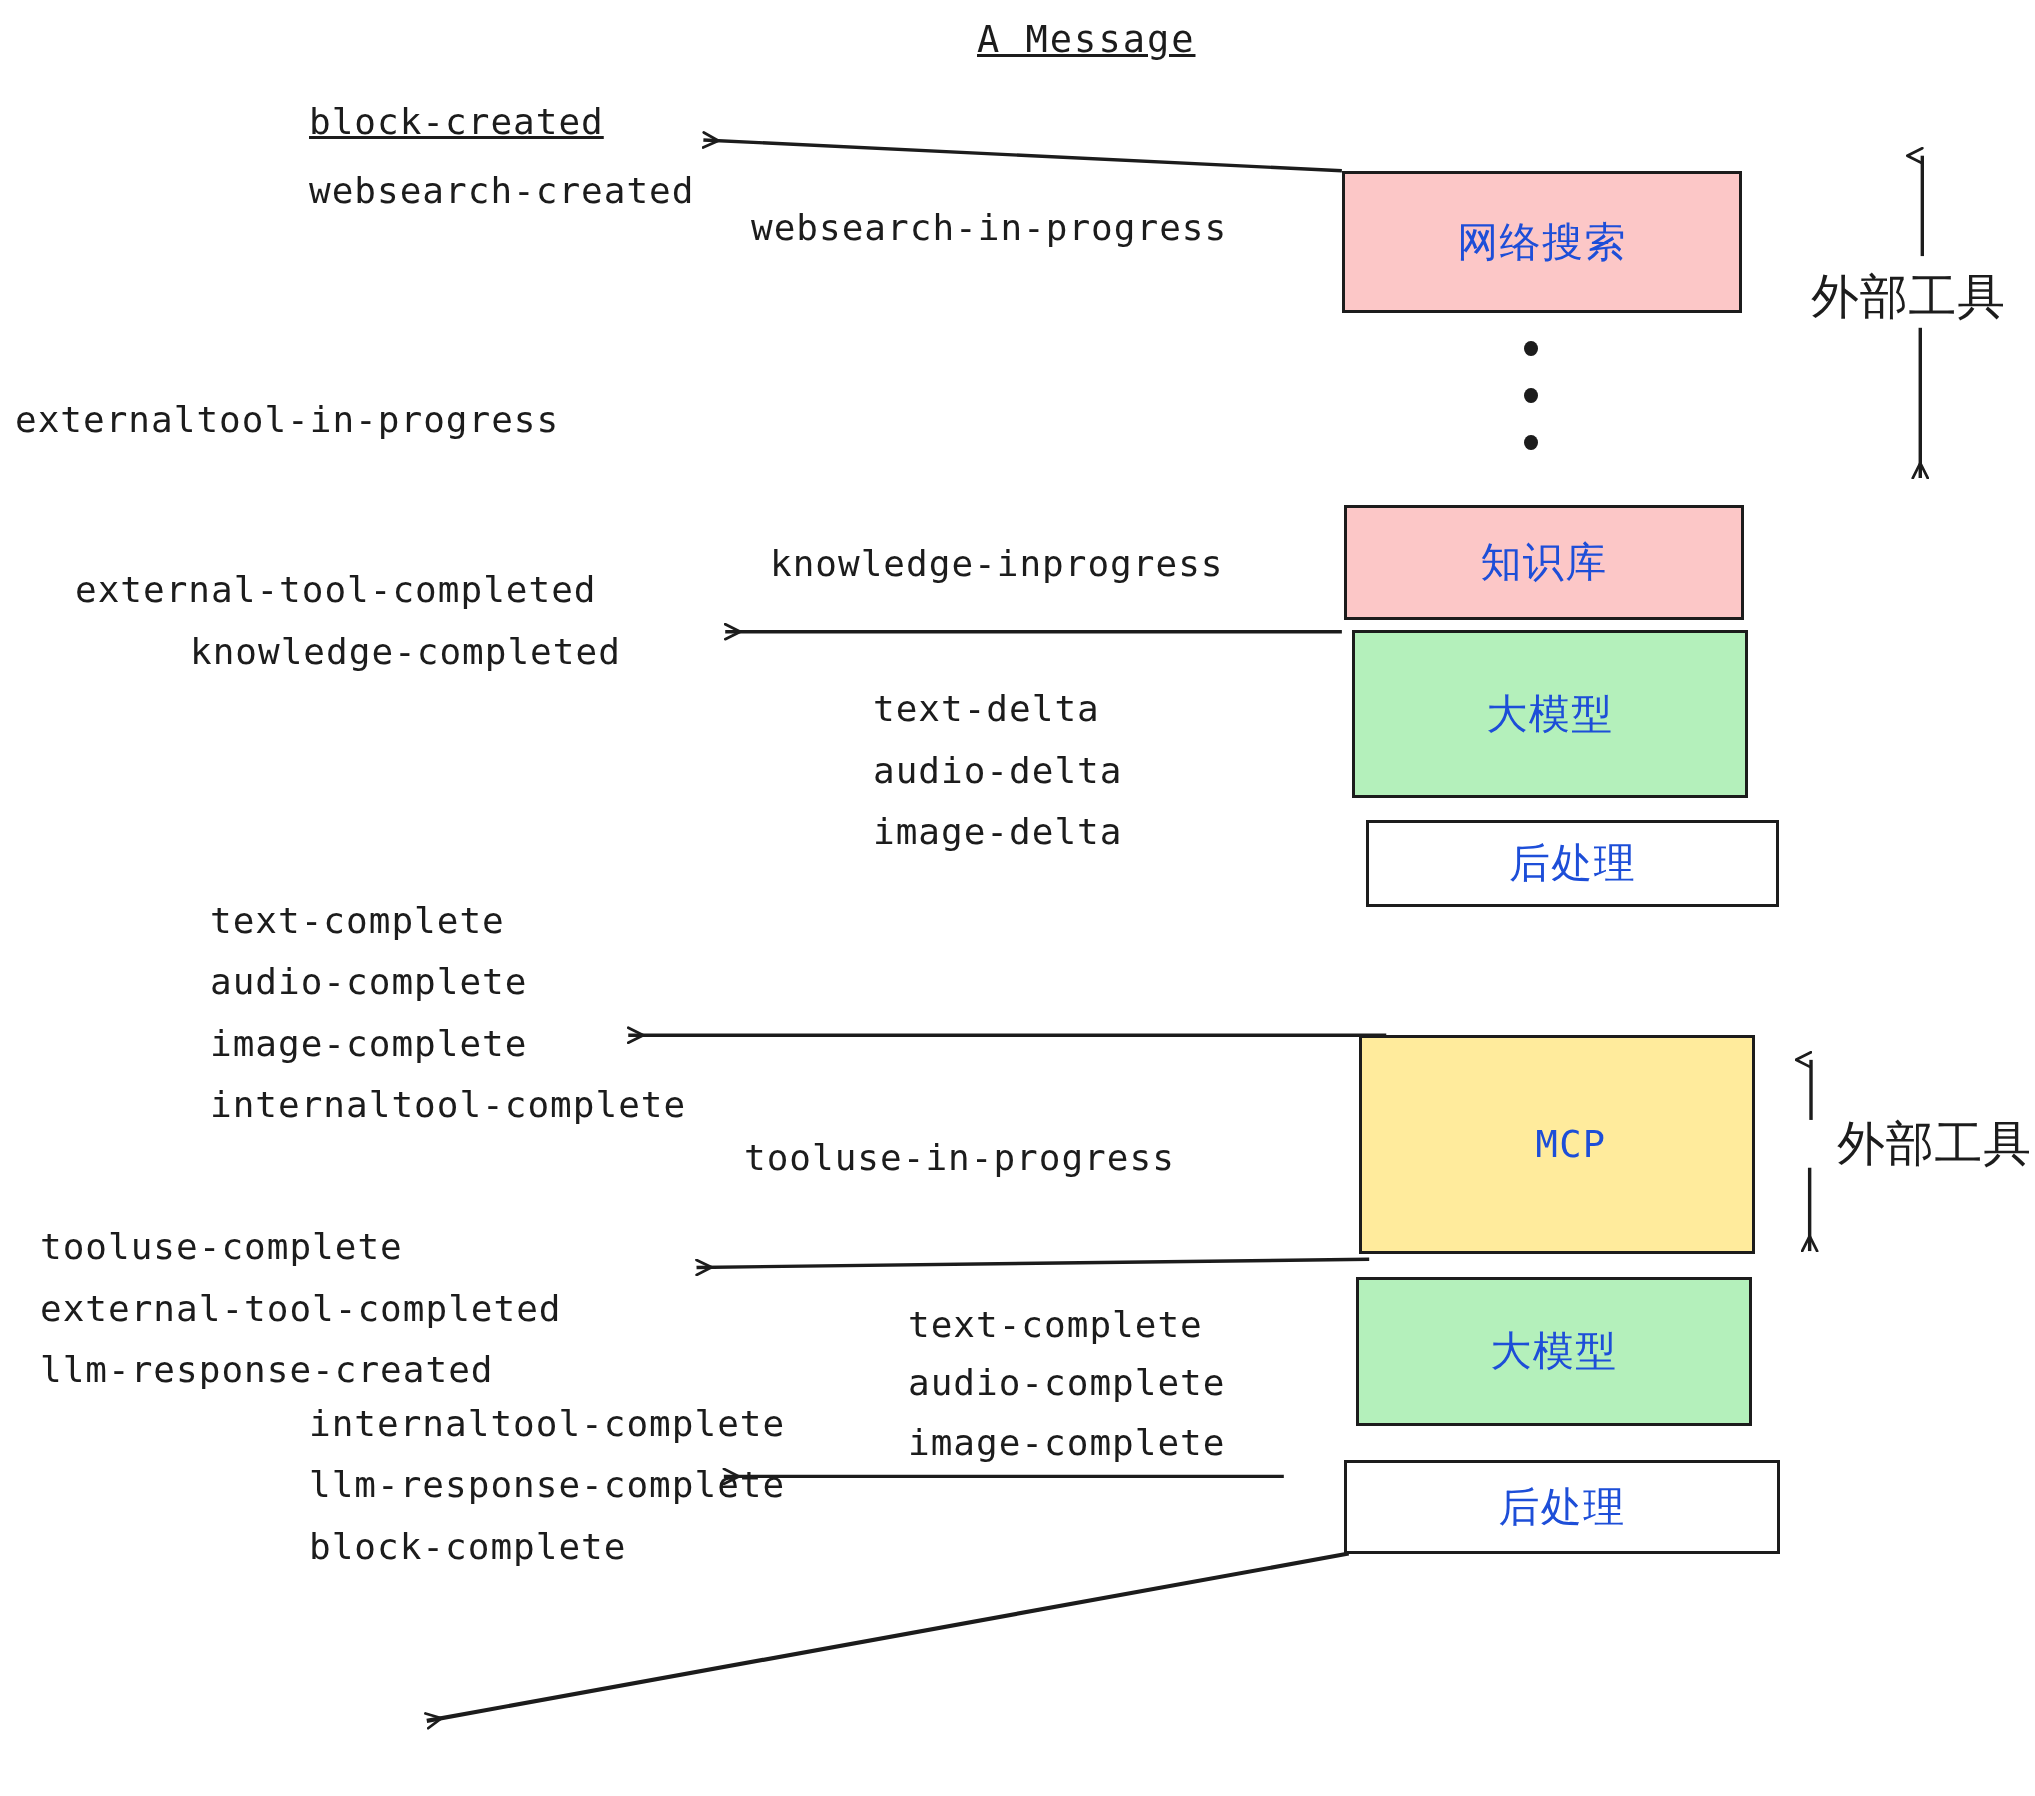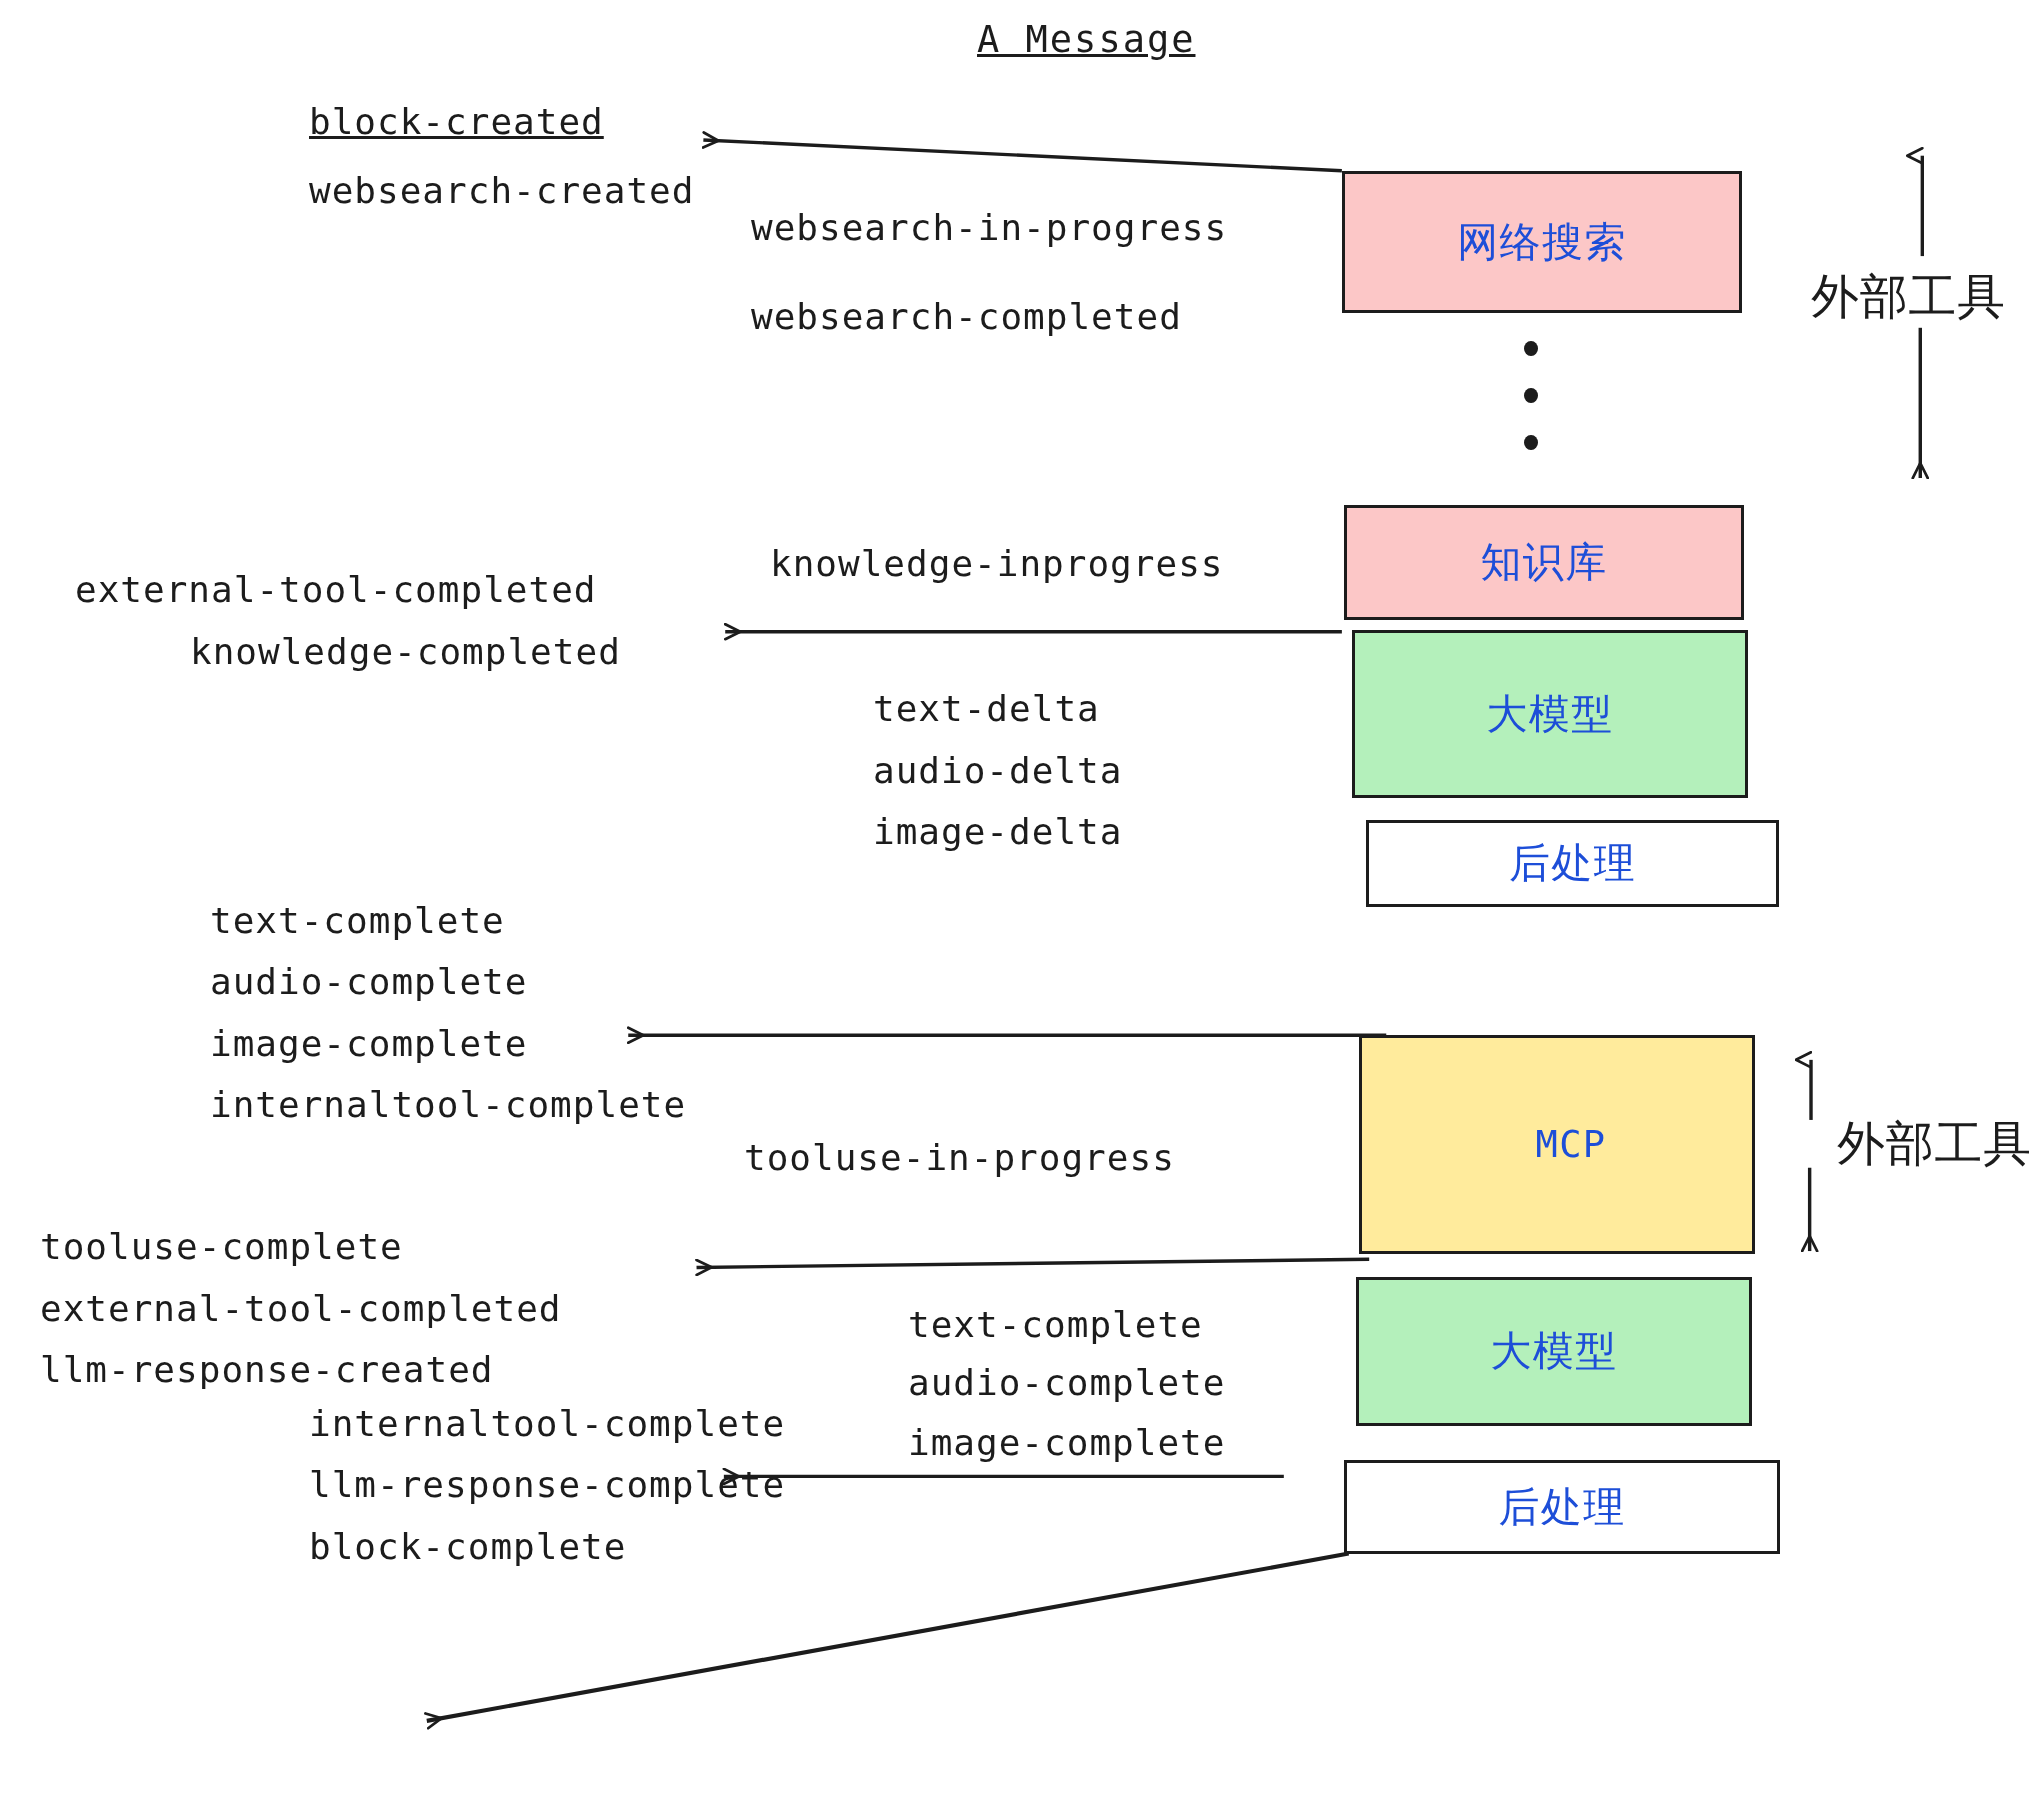--- a/index.html
+++ b/index.html
@@ -118,21 +118,21 @@
     <path d="M2815,375 L2815,228" fill="none" stroke="#1c1c1c" stroke-width="5" marker-end="url(#aheadUp)"></path>
     <path d="M2812,480 L2812,700" fill="none" stroke="#1c1c1c" stroke-width="5" marker-end="url(#ahead)"></path>
 
     <path d="M2652,1640 L2652,1552" fill="none" stroke="#1c1c1c" stroke-width="5" marker-end="url(#aheadUp)"></path>
     <path d="M2650,1710 L2650,1832" fill="none" stroke="#1c1c1c" stroke-width="5" marker-end="url(#ahead)"></path>
   </svg>
 
   <div class="evt" style="left:309px;  top:104px;text-decoration:underline;">block-created</div>
   <div class="evt" style="left:309px;  top:165px;margin-top:8px;">websearch-created</div>
   <div class="evt" style="left:751px; top:210px;">websearch-in-progress</div>
-  <div class="evt" style="left:751px; top:299px;">websearch-completed</div>
+  <div class="evt" style="left:15px;   top:402px;">externaltool-in-progress</div>
   <div class="evt" style="left:770px; top:546px;">knowledge-inprogress</div>
   <div class="evt" style="left:75px;  top:572px;">external-tool-completed</div>
   <div class="evt" style="left:190px;  top:634px;">knowledge-completed</div>
 
   <div class="evt" style="left:873px; top:691px;">text-delta</div>
   <div class="evt" style="left:873px; top:753px;">audio-delta</div>
   <div class="evt" style="left:873px; top:814px;">image-delta</div>
 
   <div class="evt" style="left:210px; top:903px;">text-complete</div>
   <div class="evt" style="left:210px; top:964px;">audio-complete</div>

